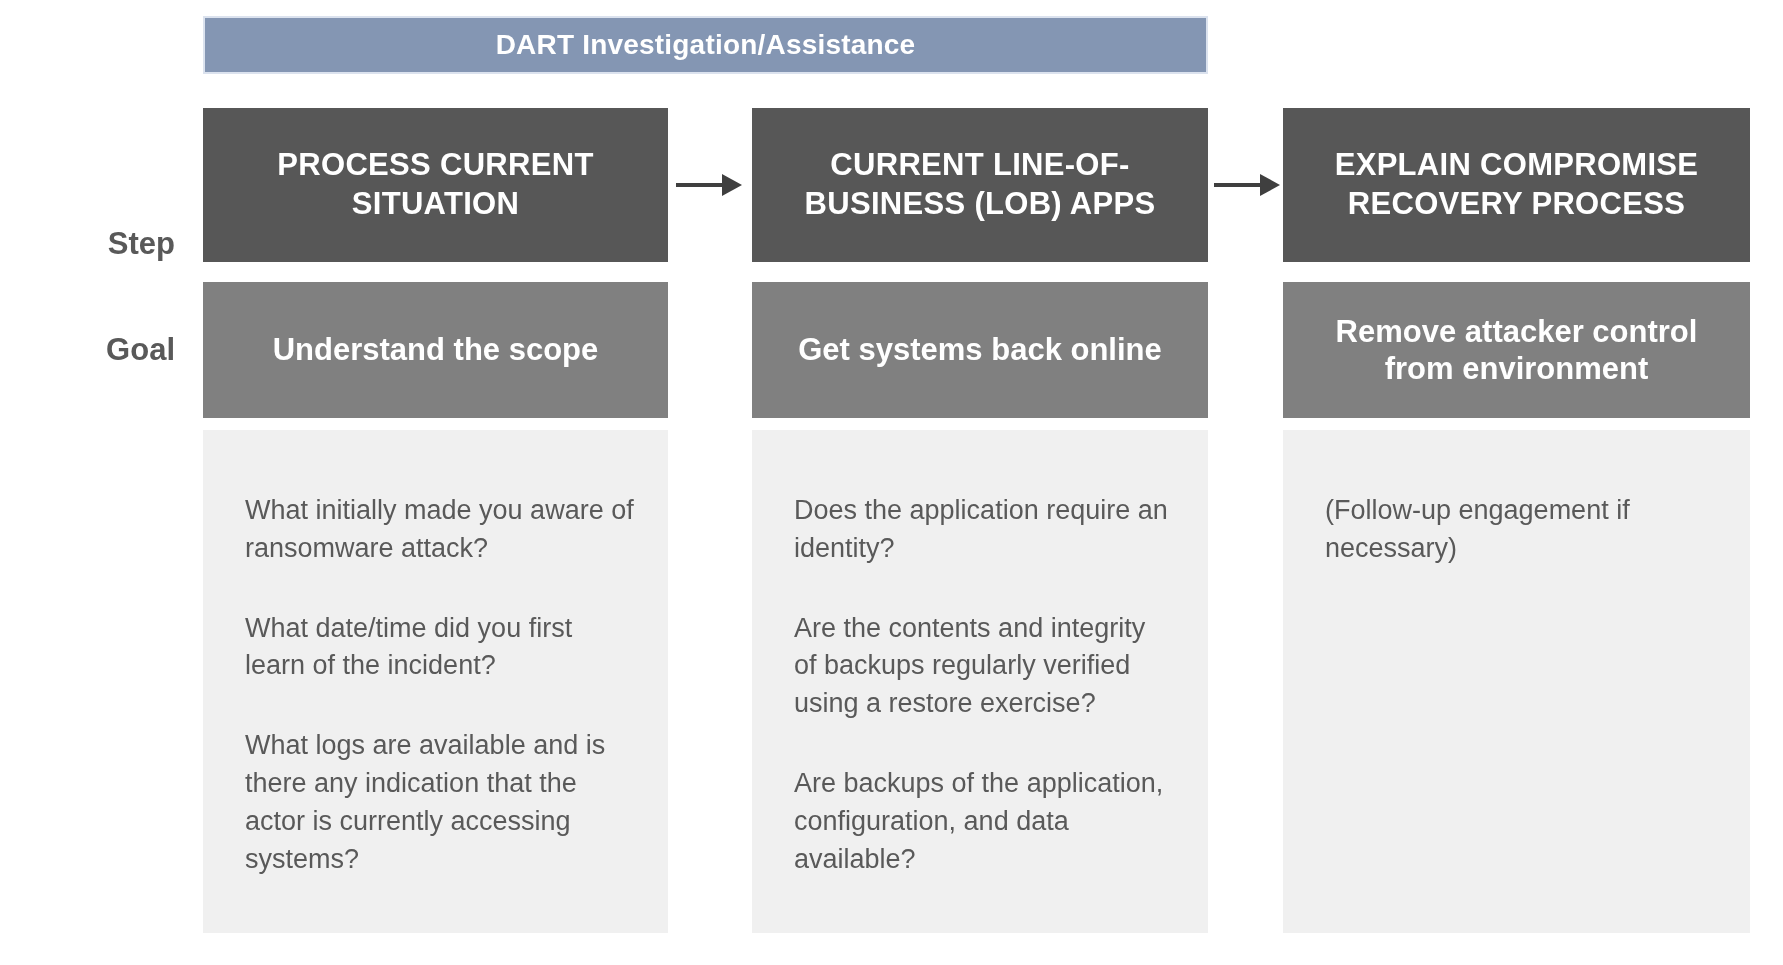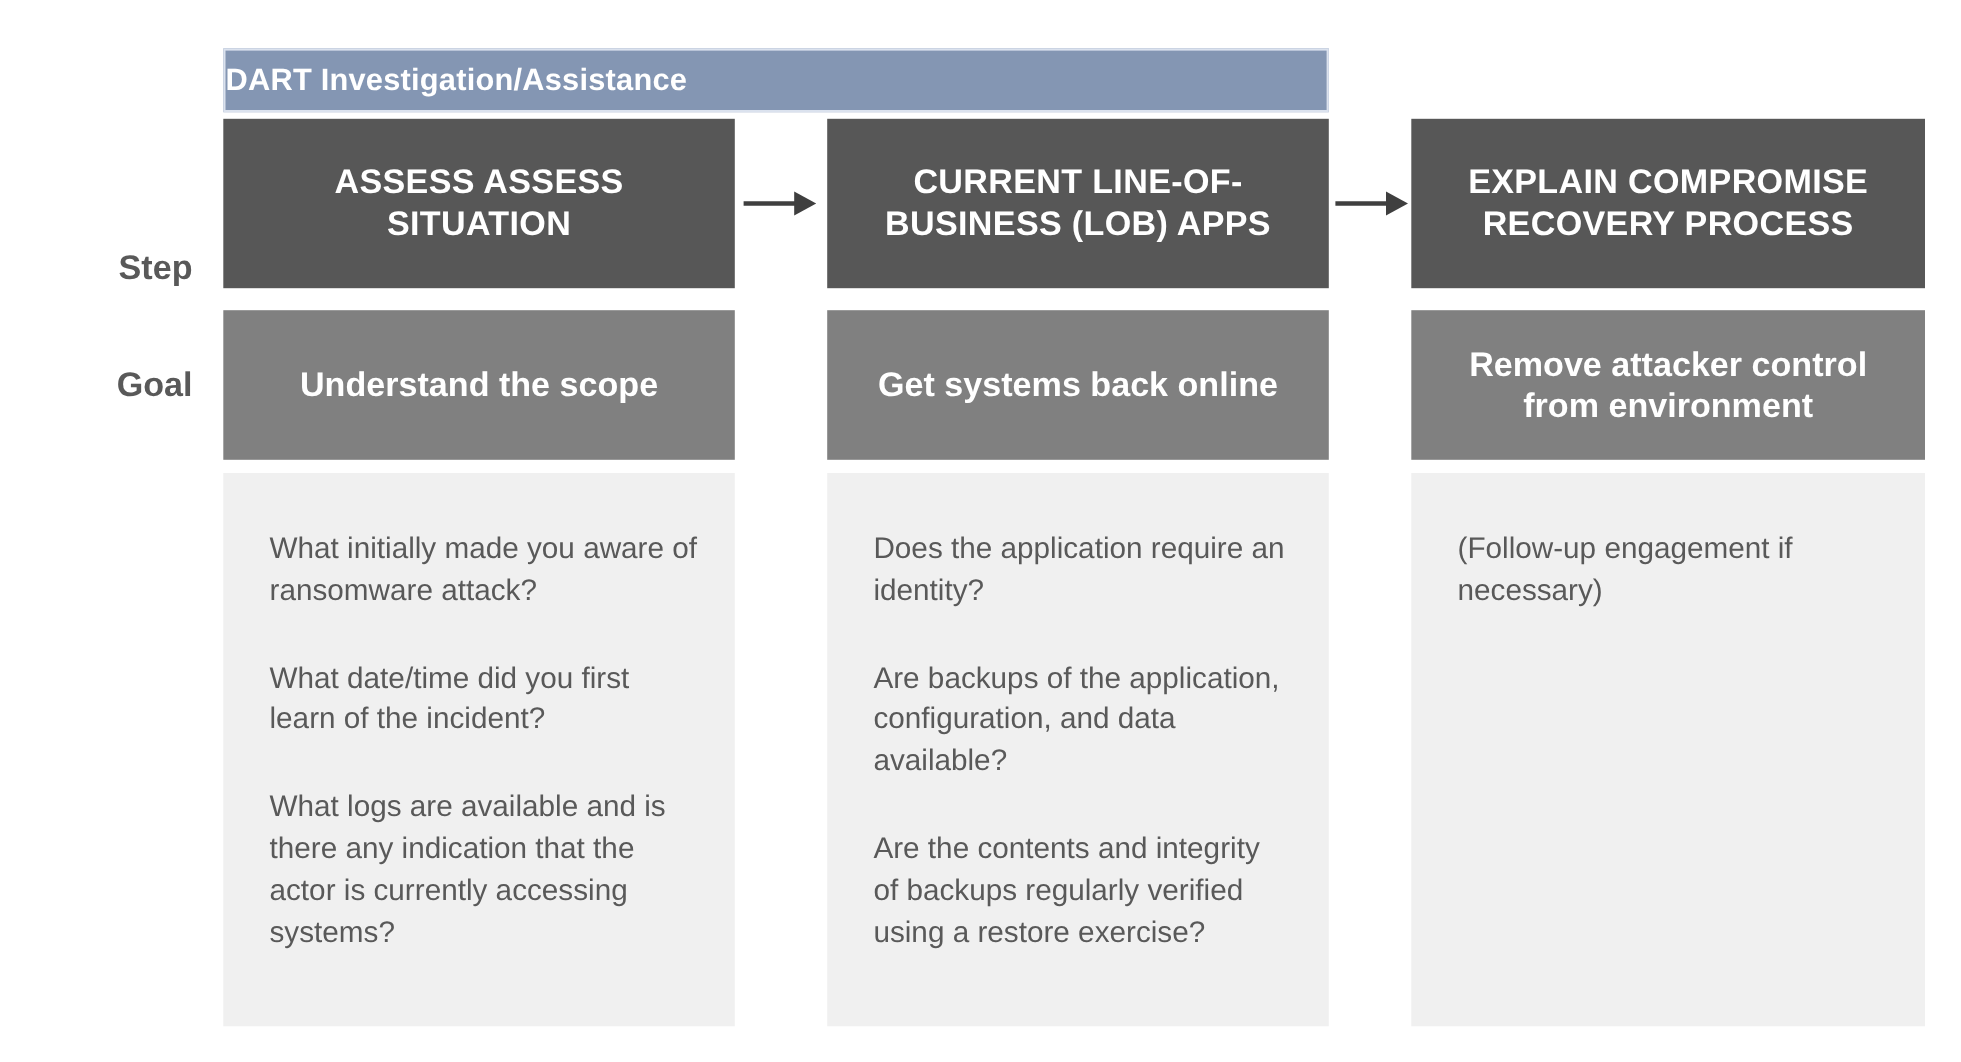--- a/index.html
+++ b/index.html
@@ -22,25 +22,25 @@
     font-family:"Liberation Sans","DejaVu Sans",sans-serif;
     overflow:hidden;
   }
   
   .c1{left:203px;width:465px;}
   .c2{left:752px;width:456px;}
   .c3{left:1283px;width:467px;}
 
   .banner{
     position:absolute;
-    left:203px;top:44px;width:1005px;height:58px;
+    left:203px;top:16px;width:1005px;height:58px;
     background:var(--banner-bg);
     border:2px solid var(--banner-border);
     box-sizing:border-box;
-    display:flex;align-items:center;
+    display:flex;align-items:center;justify-content:center;
   }
   .banner span{
     color:var(--white-text);
     font-size:28px;font-weight:700;
     letter-spacing:.2px;
   }
 
   .row-label{
     position:absolute;
     left:0;width:175px;
@@ -82,21 +82,21 @@
     line-height:1.2;
   }
 
   .questions-box{
     position:absolute;top:430px;height:503px;
     background:var(--questions-bg);
     box-sizing:border-box;
     padding:50px 34px 0 42px;
   }
   .questions-box p{
-    margin:0 0 42px 0;
+    margin:12px 0 42px 0;
     color:var(--question-text);
     font-size:27px;
     line-height:1.4;
   }
   .questions-box p.italic{}
 
   .arrow{
     position:absolute;top:165px;width:70px;height:40px;
   }
   .a1{left:674px;}
@@ -112,21 +112,21 @@
   </div>
 
   <div class="row-label step-label">
     <span>Step</span>
   </div>
   <div class="row-label goal-label">
     <span>Goal</span>
   </div>
 
   <div class="step-box c1">
-    <span>ASSESS ASSESS SITUATION</span>
+    <span>PROCESS CURRENT SITUATION</span>
   </div>
   <div class="step-box c2">
     <span>CURRENT LINE-OF-BUSINESS (LOB) APPS</span>
   </div>
   <div class="step-box c3">
     <span>EXPLAIN COMPROMISE RECOVERY PROCESS</span>
   </div>
 
   <svg class="arrow a1" viewBox="0 0 70 40">
     <line x1="2" y1="20" x2="52" y2="20" stroke="#3f3f3f" stroke-width="4"></line>
@@ -147,20 +147,20 @@
     <span>Remove attacker control from environment</span>
   </div>
 
   <div class="questions-box c1">
     <p>What initially made you aware of ransomware attack?</p>
     <p>What date/time did you first learn of the incident?</p>
     <p>What logs are available and is there any indication that the actor is currently accessing systems?</p>
   </div>
   <div class="questions-box c2">
     <p>Does the application require an identity?</p>
+    <p>Are the contents and integrity of backups regularly verified using a restore exercise?</p>
     <p>Are backups of the application, configuration, and data available?</p>
-    <p>Are the contents and integrity of backups regularly verified using a restore exercise?</p>
   </div>
   <div class="questions-box c3">
     <p class="italic">(Follow-up engagement if necessary)</p>
   </div>
 
 </div>
 
 </body></html>

